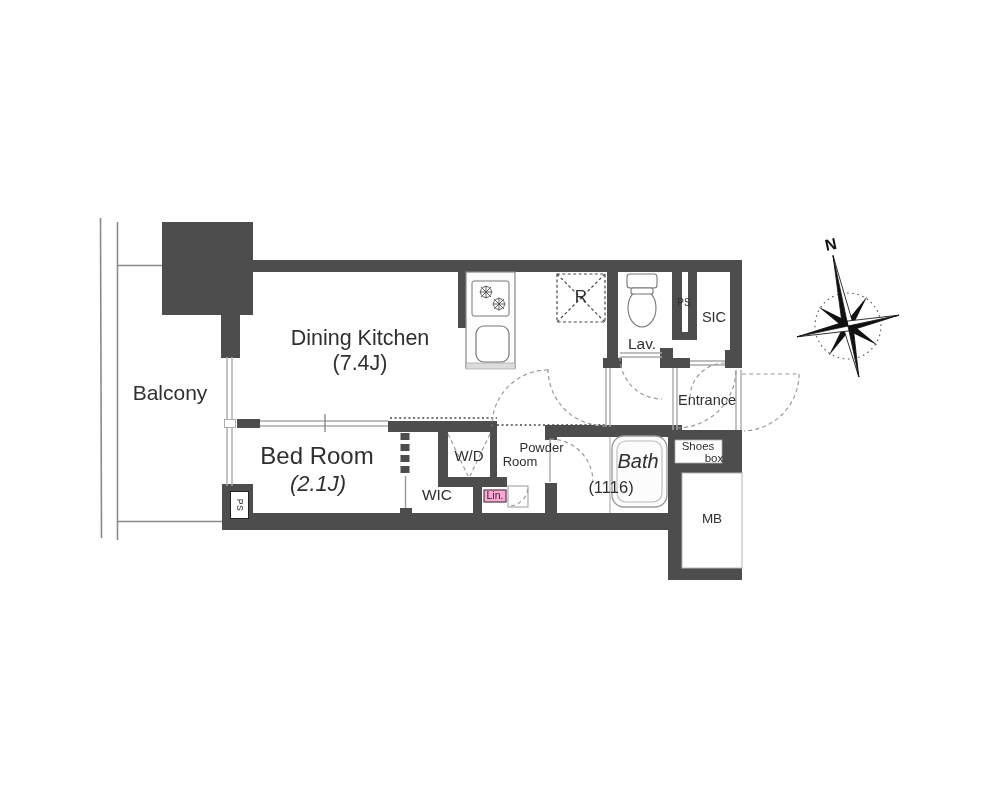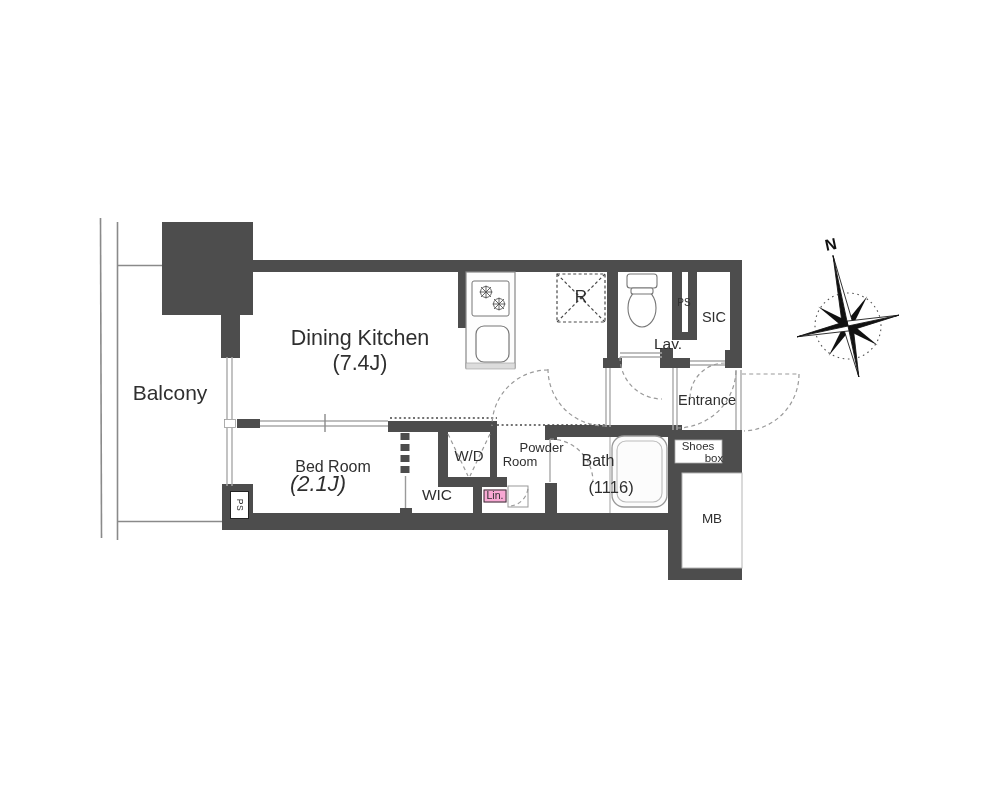--- a/index.html
+++ b/index.html
@@ -187,40 +187,40 @@
       </g>
       <text x="0" y="-78" text-anchor="middle" font-family="Liberation Sans, sans-serif" font-size="16" font-weight="bold" fill="#111">N</text>
     </g>
   </svg>
 
   <span class="lbl" style="left:170px;top:393px;font-size:21px;">Balcony</span>
 
   <span class="lbl" style="left:360px;top:338px;font-size:21.5px;">Dining Kitchen</span>
   <span class="lbl" style="left:360px;top:363px;font-size:21.5px;">(7.4J)</span>
 
-  <span class="lbl" style="left:317px;top:467px;font-size:16px;margin-left:16px;">Bed Room</span>
+  <span class="lbl" style="left:317px;top:456px;font-size:24px;">Bed Room</span>
   <span class="lbl" style="left:318px;top:484px;font-size:22px;font-style:italic;">(2.1J)</span>
 
   <span class="lbl" style="left:469px;top:456px;font-size:15px;text-align:center;">W/D</span>
 
   <span class="lbl" style="left:437px;top:495px;font-size:15.5px;">WIC</span>
 
   <span class="lbl boxed" style="left:495px;top:496px;font-size:10.5px;">Lin.</span>
 
   <div class="lbl" style="left:520px;top:455px;font-size:13px;">
     <span style="display:block;margin-left:43px;">Powder</span>
     <span style="display:block;">Room</span>
   </div>
 
-  <span class="lbl" style="left:598px;top:461px;font-size:16px;">Bath</span>
+  <span class="lbl" style="left:638px;top:461px;font-size:20px;font-style:italic;">Bath</span>
   <span class="lbl" style="left:611px;top:488px;font-size:16.5px;">(1116)</span>
 
   <span class="lbl" style="left:581px;top:297px;font-size:17px;">R</span>
 
-  <span class="lbl" style="left:642px;top:344px;font-size:15.5px;margin-left:26px;">Lav.</span>
+  <span class="lbl" style="left:642px;top:344px;font-size:15.5px;">Lav.</span>
 
   <span class="lbl" style="left:684px;top:303px;font-size:10px;">PS</span>
 
   <span class="lbl" style="left:714px;top:318px;font-size:14.5px;">SIC</span>
 
   <span class="lbl" style="left:707px;top:401px;font-size:14.5px;">Entrance</span>
 
   <div class="lbl" style="left:698px;top:452px;font-size:11.5px;">
     <span style="display:block;">Shoes</span>
     <span style="display:block;margin-left:32px;">box</span>

